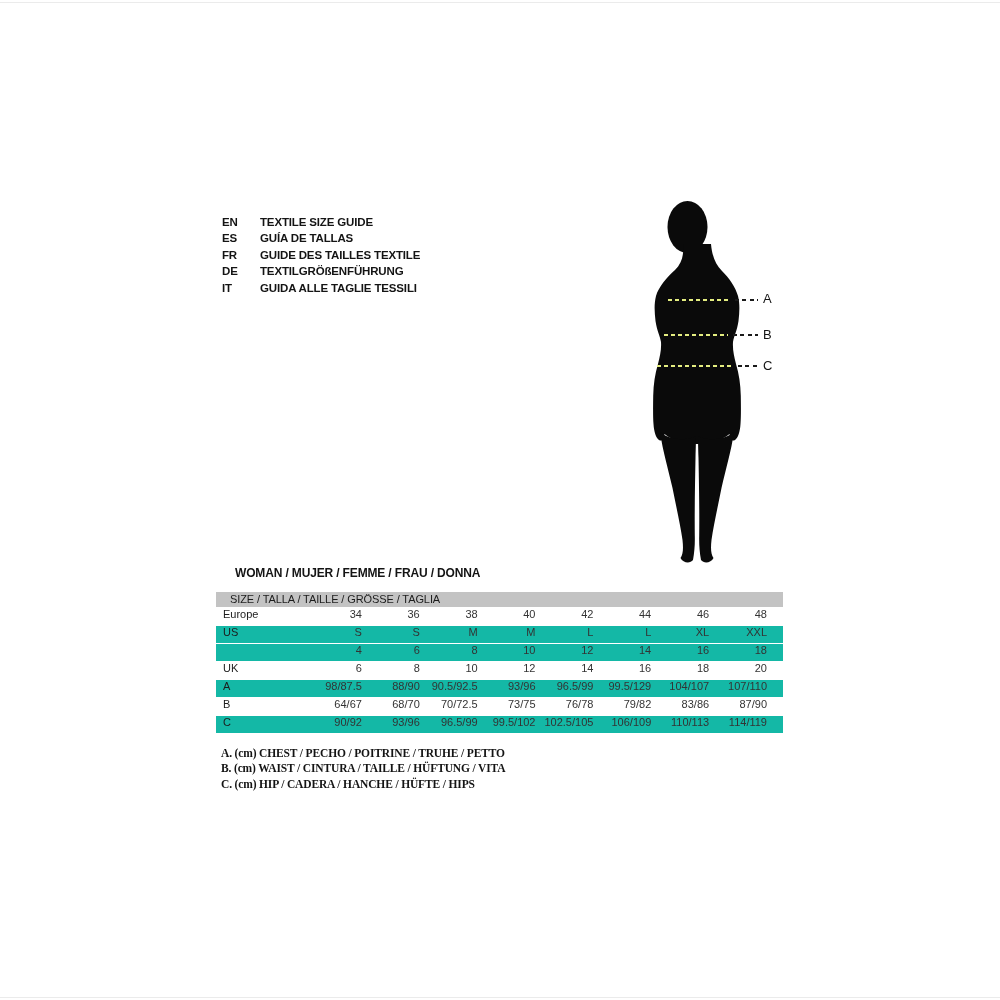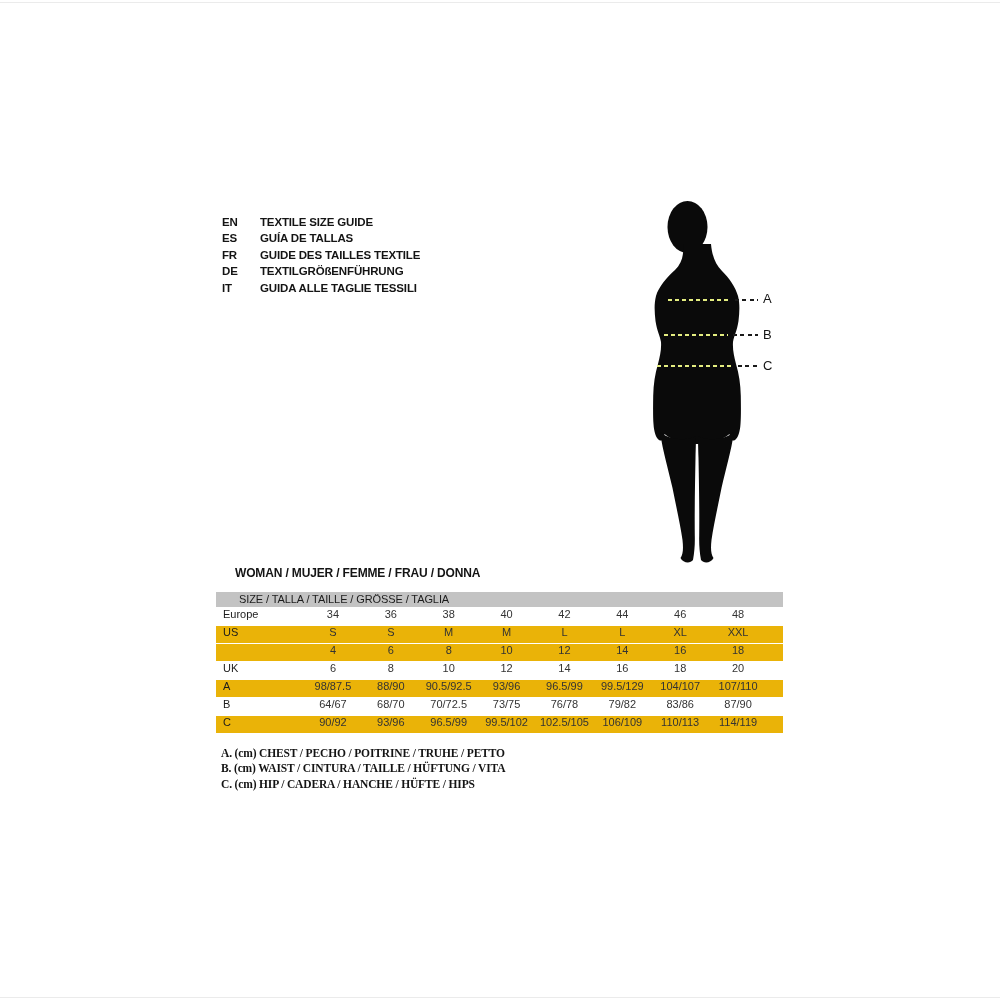--- a/index.html
+++ b/index.html
@@ -32,27 +32,27 @@
   .lc-y{left:657px;top:365px;width:76px;}
   .lc-b{left:738px;top:365px;width:21px;}
   .lc-l{left:763px;top:358px;}
 
   
   .gender-line{position:absolute;left:221px;top:566px;font-size:12px;font-weight:700;
                letter-spacing:-0.15px;white-space:nowrap;margin-left:14px;}
 
   
   .size-table{position:absolute;left:216px;top:592px;width:567px;font-size:11px;}
-  .thead{height:15px;line-height:15px;background:#c3c3c3;padding-left:23px;color:#1c1c1c;
+  .thead{height:15px;line-height:15px;background:#c3c3c3;padding-left:14px;color:#1c1c1c;
          letter-spacing:-0.1px;}
   .trow{display:grid;grid-template-columns:88px repeat(8,1fr);height:18px;line-height:15px;
         padding-right:16px;box-sizing:border-box;width:567px;}
-  .trow.shade{background:#eab308;box-shadow:inset 0 1px 0 #ffffff;}
+  .trow.shade{background:#14b8a6;box-shadow:inset 0 1px 0 #ffffff;}
   .tlabel{padding-left:7px;color:#1c1c1c;}
-  .tcell{text-align:center;color:#333333;}
+  .tcell{text-align:right;color:#333333;}
 
   
   .legend{position:absolute;left:221px;top:747px;font-family:Liberation Serif, serif;}
   .legend-line{height:15.3px;font-size:11.5px;font-weight:700;letter-spacing:-0.15px;white-space:nowrap;}
 </style>
 </head>
 <body>
 
 <div class="canvas">
   <div class="edge-line edge-top"></div>

